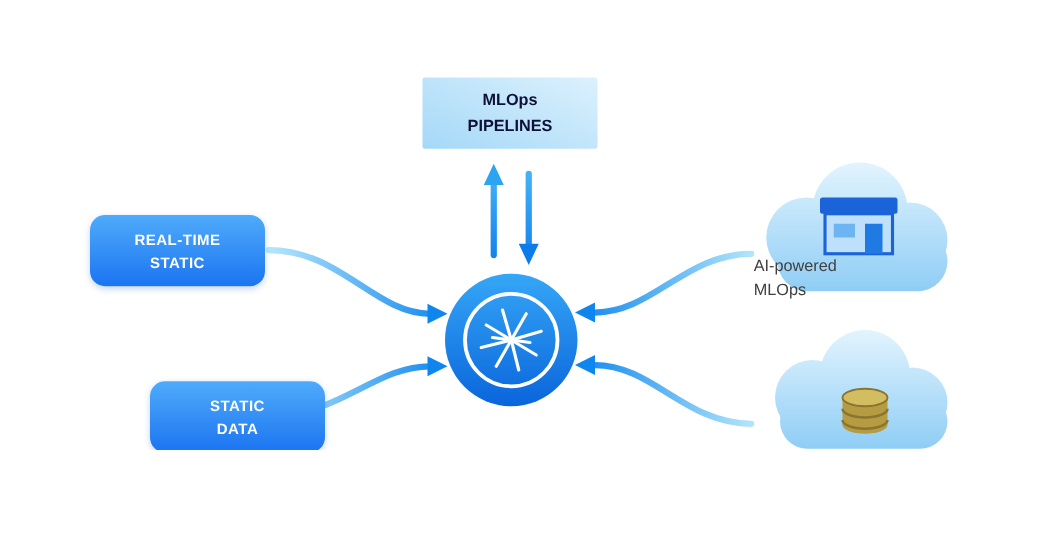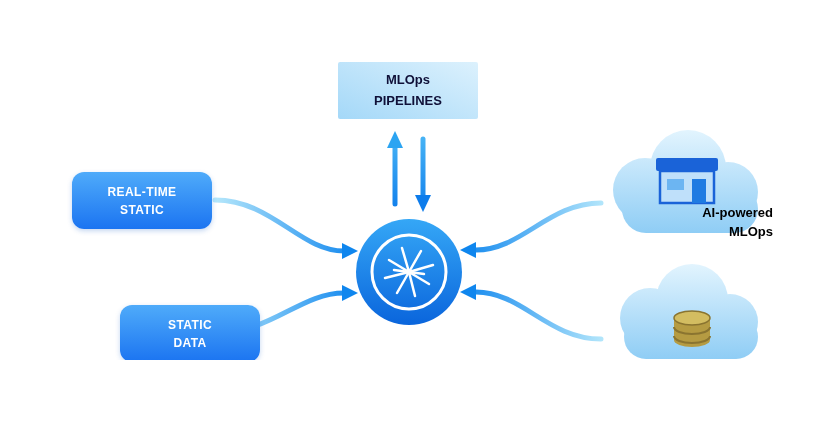--- a/index.html
+++ b/index.html
@@ -42,23 +42,23 @@
     color: #0f1038;
     font-size: 13px;
     line-height: 1.55;
     border-radius: 2px;
   }
   .realtime { left: 72px; top: 172px; }
   .static   { left: 72px; top: 305px; margin-left: 48px; }
   .cloud-label {
     position: absolute;
     width: 170px;
-    text-align: right;
-    font-weight: bold;
-    color: #000000;
+    text-align: left;
+    font-weight: normal;
+    color: #404040;
     font-size: 13px;
     line-height: 1.45;
     z-index: 2;
   }
   .label-ai    { left: 603px; top: 204px; }
   .label-cloud { left: 603px; top: 348px; }
   .line { display: block; }
 </style>
 </head>
 <body>

